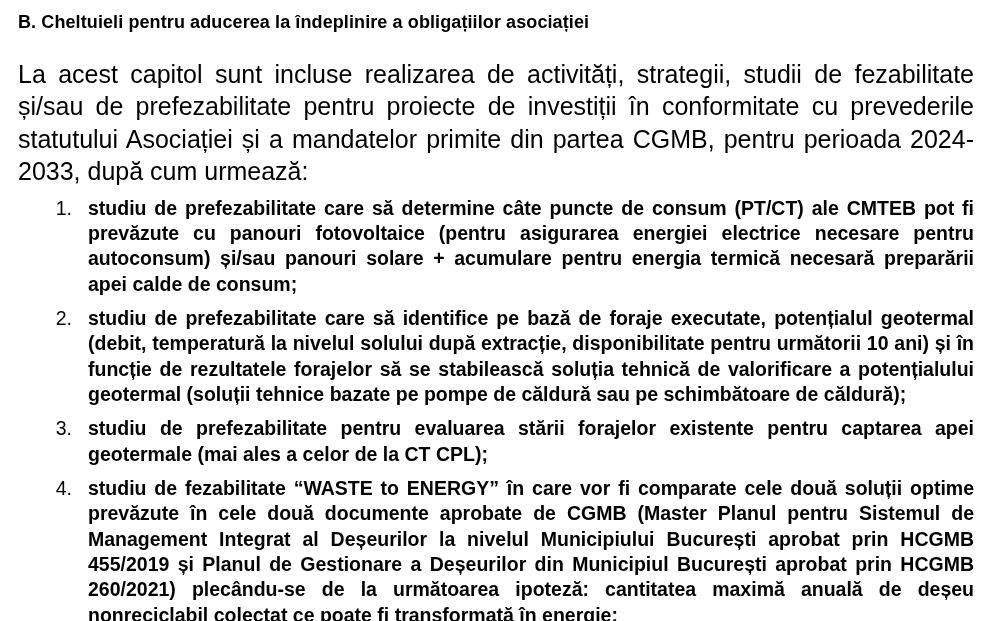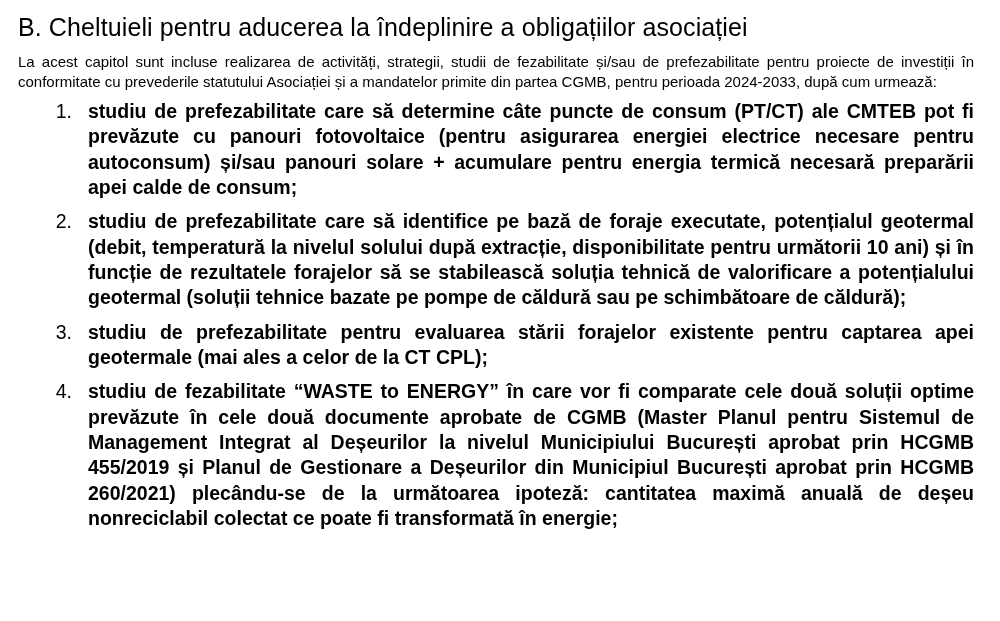--- a/index.html
+++ b/index.html
@@ -15,29 +15,29 @@
     overflow: hidden;
   }
   .page {
     position: relative;
     width: 1000px;
     height: 621px;
     box-sizing: border-box;
     padding: 8px 22px 0 18px;
   }
   .section-heading {
-    font-size: 25px;
-    font-weight: normal;
+    font-size: 18px;
+    font-weight: bold;
     letter-spacing: 0.1px;
-    margin: 4px 0 10px 0;
+    margin: 4px 0 24px 0;
     line-height: 1.2;
     white-space: nowrap;
   }
   .intro {
-    font-size: 15px;
+    font-size: 25px;
     line-height: 1.30;
     text-align: justify;
     text-justify: inter-word;
     margin: 0 0 8px 0;
     padding-right: 4px;
   }
   ol.items {
     list-style: none;
     margin: 0;
     padding: 0;

